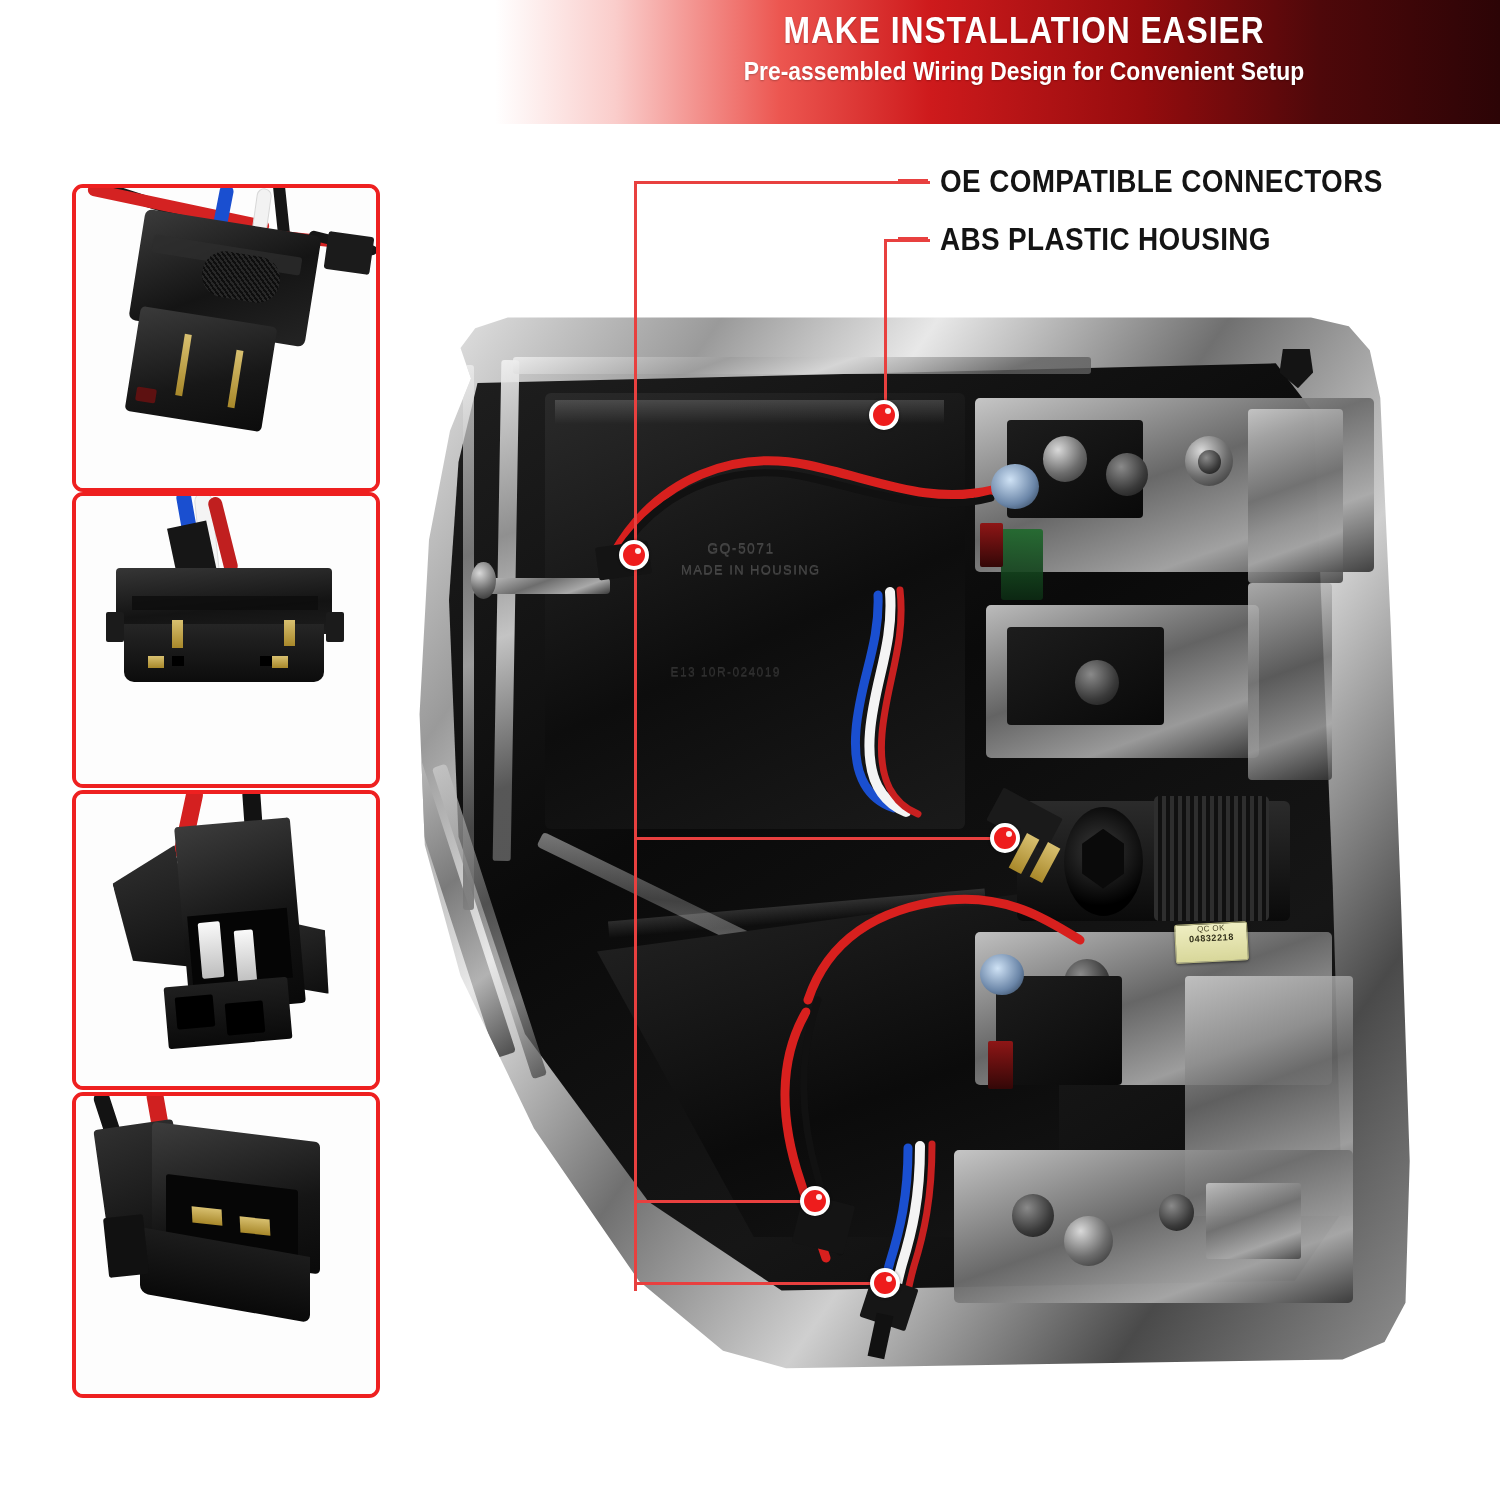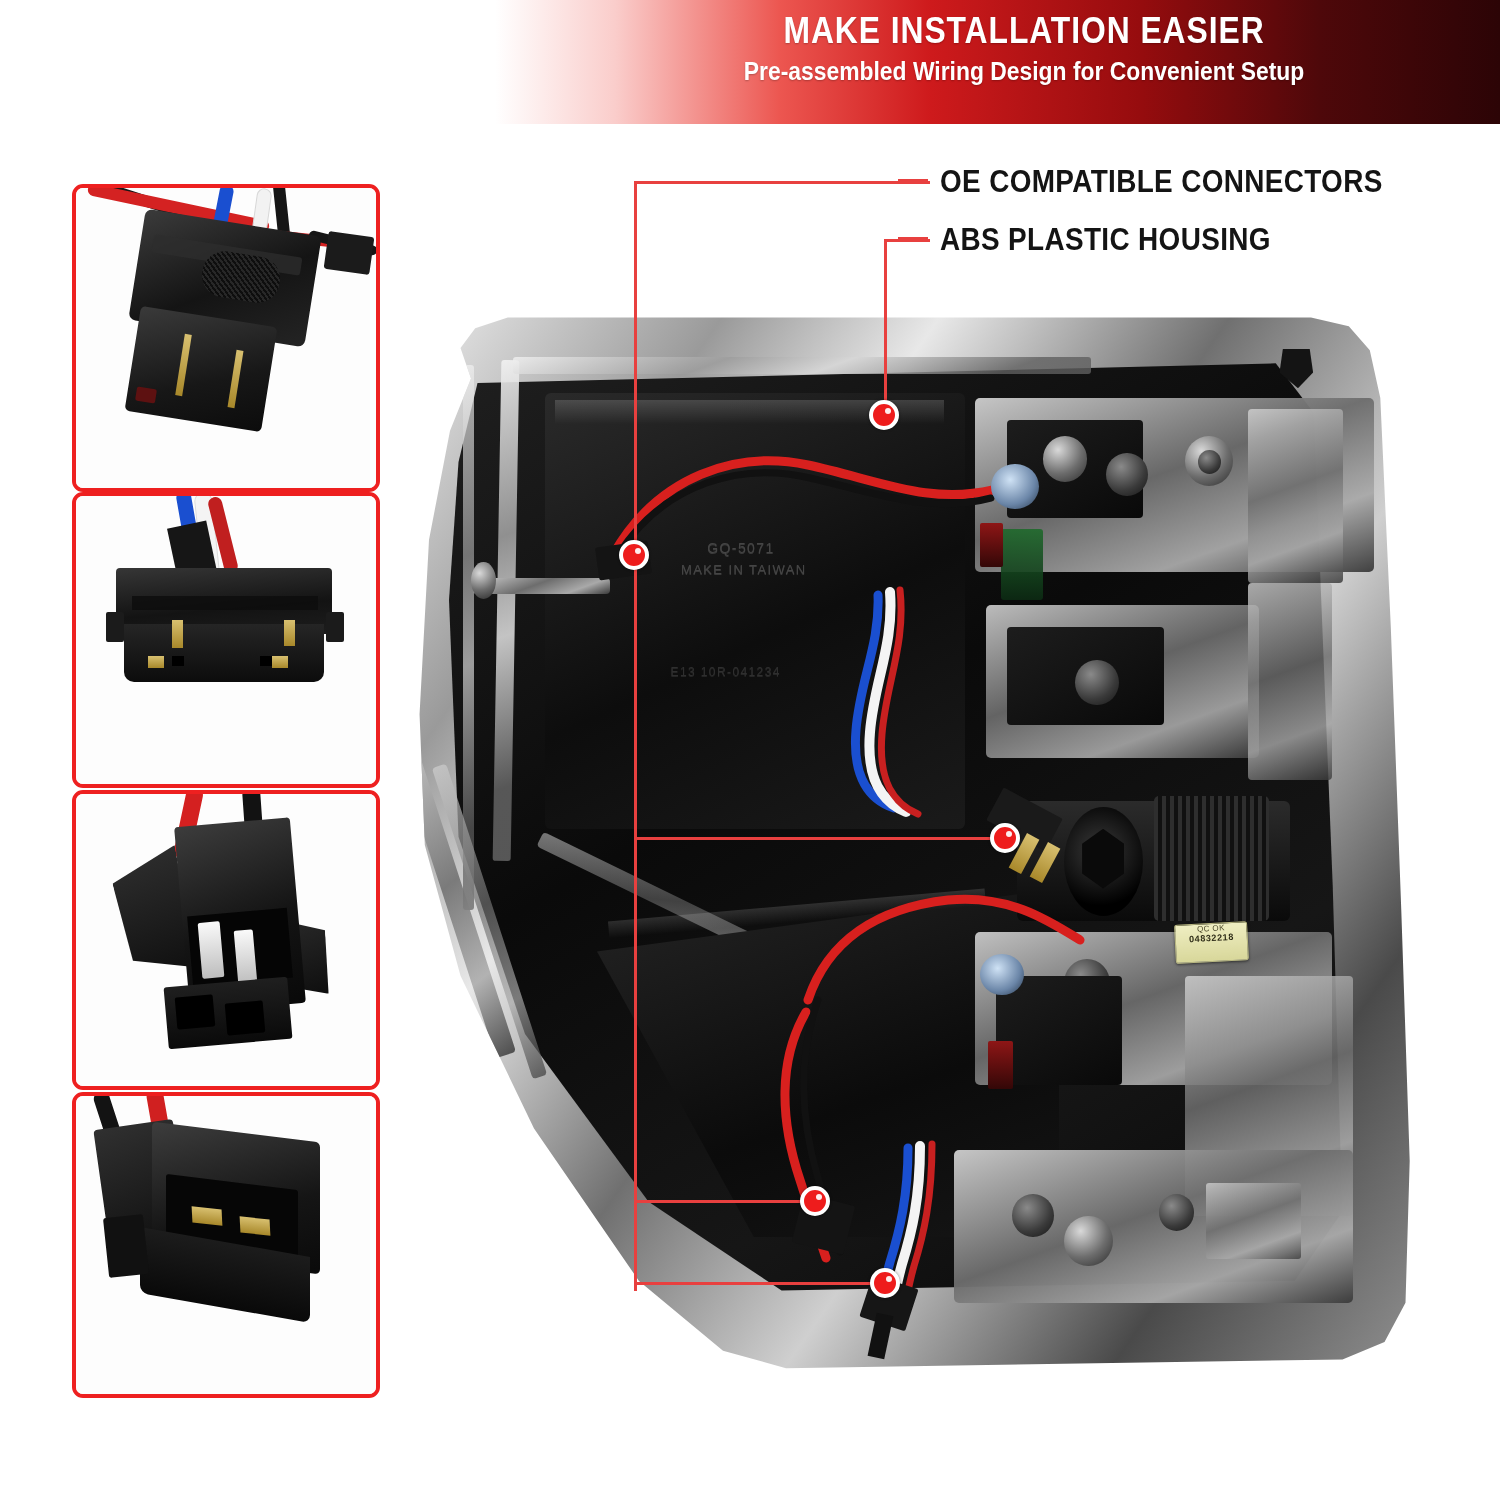--- a/index.html
+++ b/index.html
@@ -196,22 +196,22 @@
 
 <div id="product">
   <div id="lampclip">
     <div id="bezel"></div>
     <div id="bezelinner"></div>
 
     <div class="panel" style="left:13%;top:8.5%;width:40%;height:40%;border-radius:6px;
         background:linear-gradient(155deg,#2a2a2a,#0d0d0d 55%,#1a1a1a);"></div>
     <div class="hl" style="left:14%;top:9.2%;width:37%;height:2.2%;opacity:.30;"></div>
     <div class="emboss" style="left:28.5%;top:22.0%;">GQ-5071</div>
-    <div class="emboss" style="left:26.0%;top:24.0%;font-size:13px;">MAKE IN TAIWAN</div>
-    <div class="emboss" style="left:25.0%;top:33.5%;font-size:12px;opacity:.6;">E13 10R-041234</div>
+    <div class="emboss" style="left:26.0%;top:24.0%;font-size:13px;">MADE IN HOUSING</div>
+    <div class="emboss" style="left:25.0%;top:33.5%;font-size:12px;opacity:.6;">E13 10R-024019</div>
 
     <div class="chrome" style="left:8.5%;top:5.5%;width:1.7%;height:46%;opacity:.9;border-radius:3px;transform:rotate(1deg);"></div>
     <div class="chrome" style="left:5.2%;top:6.0%;width:1.1%;height:50%;opacity:.7;border-radius:3px;"></div>
     <div class="chrome" style="left:10%;top:5.2%;width:55%;height:1.6%;opacity:.8;border-radius:3px;"></div>
     <div class="chromed" style="left:3.5%;top:40%;width:2.0%;height:30%;opacity:.85;transform:rotate(-18deg);border-radius:4px;"></div>
     <div class="chromed" style="left:7.0%;top:42%;width:1.4%;height:30%;opacity:.7;transform:rotate(-18deg);border-radius:4px;"></div>
     <div class="chromed" style="left:11%;top:55%;width:30%;height:1.5%;opacity:.55;transform:rotate(26deg);border-radius:4px;"></div>
 
     <div class="chromed" style="left:6.2%;top:25.5%;width:13%;height:1.5%;border-radius:4px;"></div>
     <div class="boss" style="left:6.0%;top:24.0%;width:2.4%;height:3.4%;"></div>

